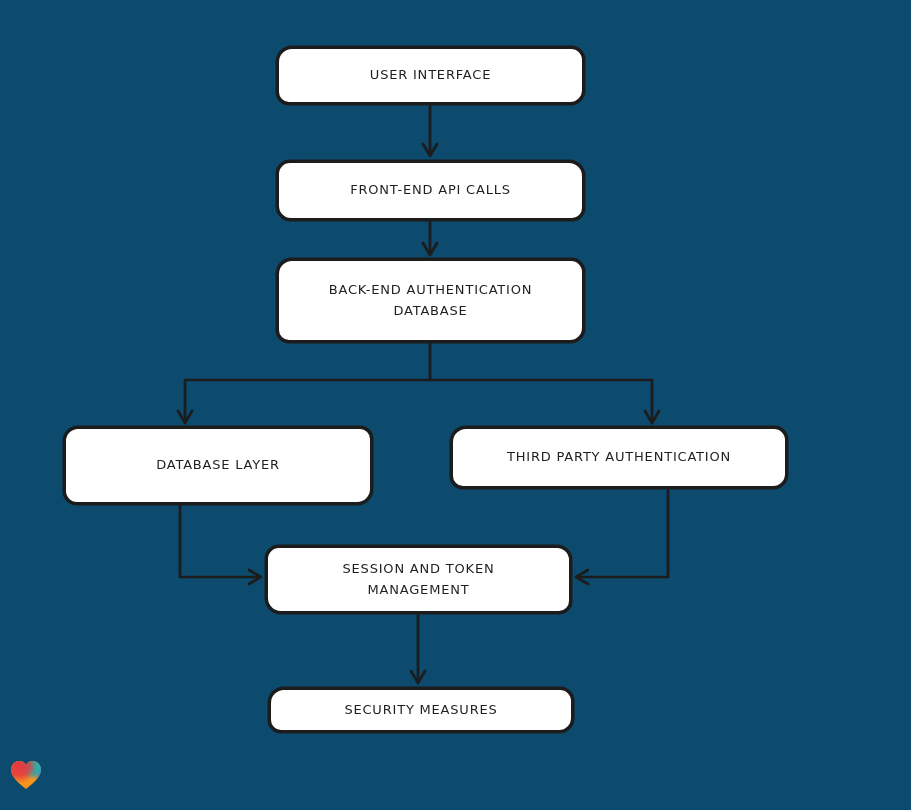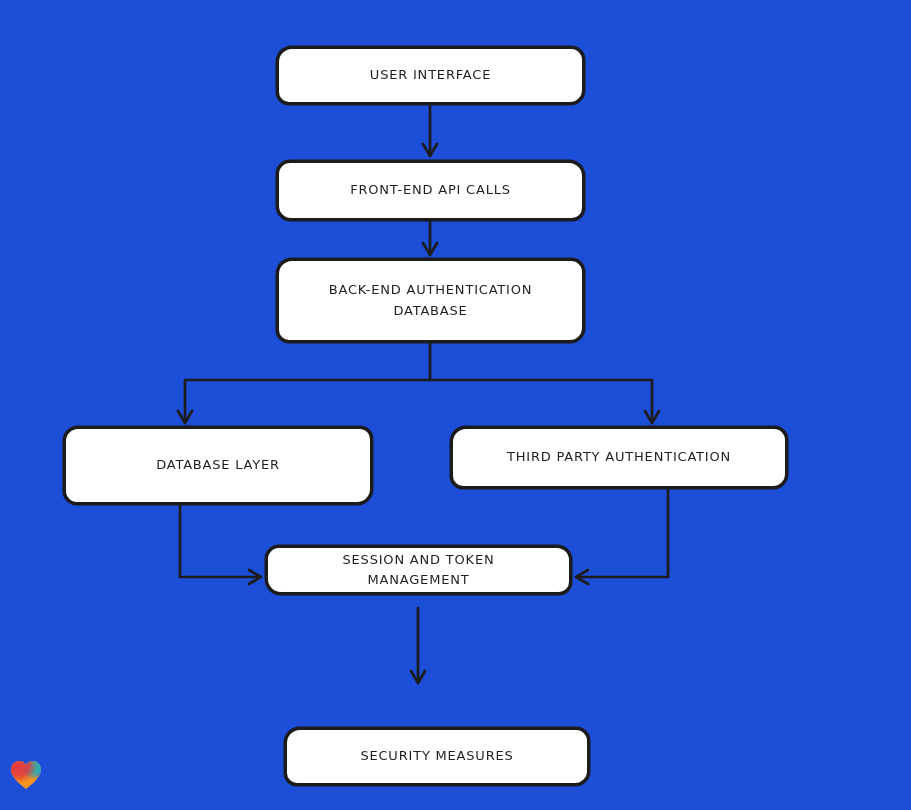--- a/index.html
+++ b/index.html
@@ -1,20 +1,20 @@
 <!DOCTYPE html>
 <html><head>
 <meta charset="utf-8">
 <style>
   html, body { margin: 0; padding: 0; background: #ffffff; }
   .canvas {
     position: relative;
     width: 911px;
     height: 810px;
-    background: #1d4ed8;
+    background: #0c4a6e;
     font-family: "DejaVu Sans", "Liberation Sans", sans-serif;
     overflow: hidden;
   }
   .edges {
     position: absolute;
     left: 0; top: 0;
     width: 911px; height: 810px;
     pointer-events: none;
   }
   .node {
@@ -33,22 +33,22 @@
     line-height: 1.55;
     box-shadow: 0 0 0 0.5px #1c1c1c;
   }
   
   .node { border-radius: 16px 14px 15px 13px; }
   .n-ui  { left: 276px; top:  46px; width: 309px; height: 59px; }
   .n-fe  { left: 276px; top: 160px; width: 309px; height: 61px; border-radius: 14px 16px 13px 15px; }
   .n-be  { left: 276px; top: 258px; width: 309px; height: 85px; }
   .n-db  { left:  63px; top: 426px; width: 310px; height: 79px; border-radius: 15px 13px 16px 14px; }
   .n-tp  { left: 450px; top: 426px; width: 338px; height: 63px; }
-  .n-st  { left: 265px; top: 545px; width: 307px; height: 50px; border-radius: 14px 15px 13px 16px; }
-  .n-sm  { left: 284px; top: 687px; width: 306px; height: 59px; margin-top: 40px; }
+  .n-st  { left: 265px; top: 545px; width: 307px; height: 69px; border-radius: 14px 15px 13px 16px; }
+  .n-sm  { left: 268px; top: 687px; width: 306px; height: 46px; }
   .logo {
     position: absolute;
     left: 10px; top: 760px;
     width: 32px; height: 30px;
     cursor: pointer;
   }
 </style>
 </head>
 <body>
 

